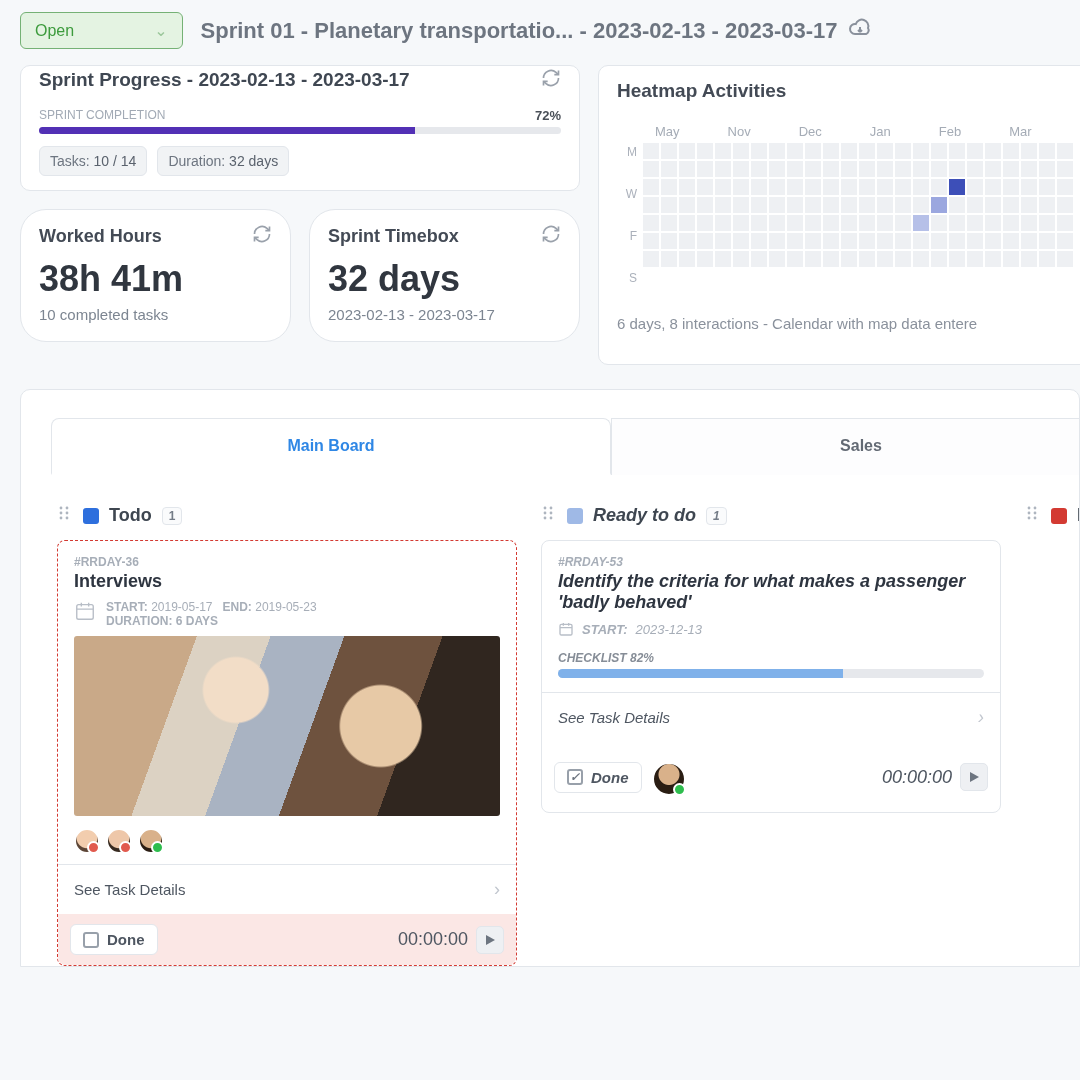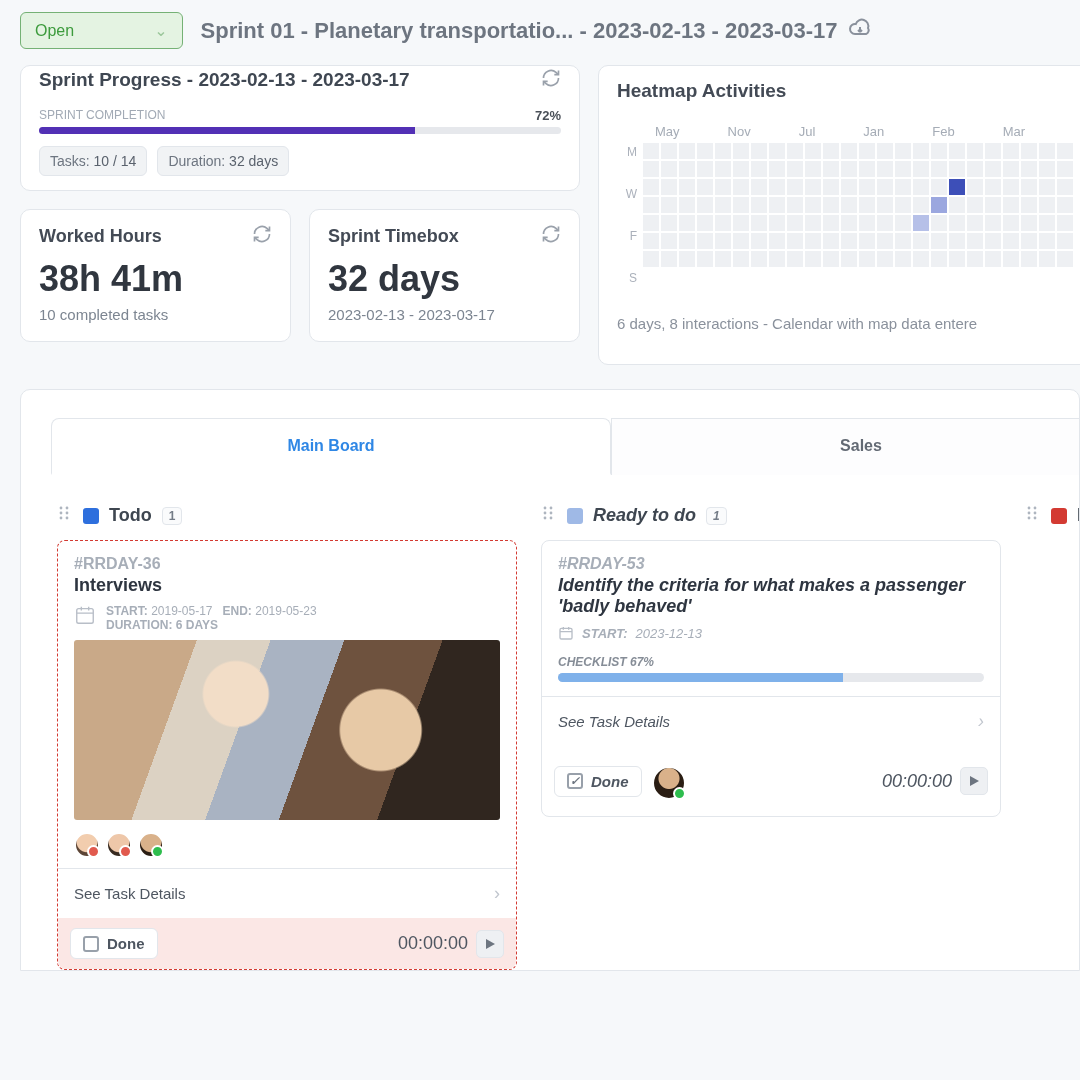--- a/index.html
+++ b/index.html
@@ -34,21 +34,21 @@
   .sp-head h3{margin:0;font-size:19px;font-weight:700;color:#3f4752;}
   .refresh svg{width:20px;height:20px;stroke:#9aa1ab;fill:none;stroke-width:2;cursor:pointer;}
   .sc-row{display:flex;justify-content:space-between;font-size:12px;color:var(--muted2);margin-top:16px;}
   .sc-row .pct{color:#4a5058;font-weight:600;font-size:13px;}
   .bar{height:7px;background:#e6e8ec;border-radius:4px;margin-top:4px;overflow:hidden;}
   .bar .fill{height:100%;background:var(--violet);}
   .chips{display:flex;gap:10px;margin-top:12px;}
   .chip{border:1px solid var(--border);background:var(--chip);border-radius:6px;padding:6px 10px;font-size:14px;color:#6d7580;}
   .chip .v{color:#5a626d;font-weight:500;}
   .row2{display:grid;grid-template-columns:1fr 1fr;gap:18px;margin-top:18px;}
-  .stat{padding:14px 18px 18px;}
+  .stat{padding:14px 18px 18px;border-radius:26px;}
   .stat .hd{display:flex;justify-content:space-between;align-items:center;}
   .stat h4{margin:0;font-size:18px;font-weight:700;color:#434a55;}
   .big{font-size:36px;font-weight:800;color:#30363f;margin:10px 0 6px;}
   .sub{font-size:15px;color:var(--muted);}
   .heat{padding:14px 18px 20px;min-height:300px;}
   .heat h3{margin:0;font-size:19px;font-weight:700;color:#434a55;}
   .heat-top{display:flex;gap:48px;font-size:13px;color:#a5acb6;margin:22px 0 4px 38px;}
   .heat-body{display:flex;gap:6px;}
   .heat-days{display:flex;flex-direction:column;gap:14px;font-size:12px;color:#abb1bb;padding-top:2px;width:20px;text-align:right;}
   .heat-grid{display:grid;grid-template-columns:repeat(24,16px);grid-template-rows:repeat(7,16px);gap:2px;}
@@ -68,21 +68,21 @@
   .col2{flex:0 0 460px;font-style:italic;}
   .col-head{display:flex;align-items:center;gap:10px;font-size:18px;font-weight:800;color:#3e4650;margin-bottom:14px;}
   .drag svg{width:16px;height:16px;fill:#aeb5bf;}
   .sqr{width:16px;height:16px;border-radius:3px;}
   .sqr.blue{background:var(--blue);}
   .sqr.bluel{background:var(--bluel);}
   .sqr.red{background:var(--red);}
   .count{border:1px solid var(--border);border-radius:4px;font-size:12px;padding:1px 6px;color:#747c87;font-weight:600;background:#fafbfc;}
   .task{border:1px solid var(--border);border-radius:8px;background:var(--card);padding:14px 16px 0;}
   .task.dashed{border:1.5px dashed var(--red);}
-  .tid{font-size:16px;color:#a7aeb8;font-weight:600;}
+  .tid{font-size:12px;color:#a7aeb8;font-weight:600;}
   .tt{font-size:18px;font-weight:800;color:#2e3540;margin:2px 0 8px;}
   .dates{display:flex;gap:10px;align-items:flex-start;font-size:12px;color:#a7aeb8;font-weight:700;}
   .dates .v{color:#a7aeb8;font-weight:500;}
   .dates svg{width:22px;height:22px;stroke:#b8bec7;fill:none;stroke-width:1.5;}
   .thumb{height:180px;margin-top:8px;border-radius:3px;background:
     linear-gradient(110deg,#c9a988 0 25%,#dcd2c3 25% 40%,#a9b3c2 40% 55%,#6e523e 55% 75%,#30261f 75% 100%);
     position:relative;overflow:hidden;}
   .thumb::after{content:"";position:absolute;inset:0;background:
     radial-gradient(circle at 38% 30%,#f2ddc7 0 32px,transparent 34px),
     radial-gradient(circle at 72% 50%,#e7c9a6 0 40px,transparent 42px);}
@@ -194,21 +194,21 @@
           <div class="sub">2023-02-13 - 2023-03-17</div>
         </div>
       </div>
     </div>
 
     <div class="card heat">
       <h3>Heatmap Activities</h3>
       <div class="heat-top" id="heat-months">
           <span>May</span>
           <span>Nov</span>
-          <span>Jul</span>
+          <span>Dec</span>
           <span>Jan</span>
           <span>Feb</span>
           <span>Mar</span>
         </div>
       <div class="heat-body">
         <div class="heat-days" id="heat-days">
             <span>M</span>
             <span></span>
             <span>W</span>
             <span></span>
@@ -476,21 +476,21 @@
           <div class="tid">#RRDAY-53</div>
           <div class="tt" style="font-size:18px">Identify the criteria for what makes a passenger 'badly behaved'</div>
           <div class="start-row">
             <svg viewBox="0 0 24 24" width="16" height="16" stroke="#b8bec7" fill="none" stroke-width="2">
                 <rect x="3" y="5" width="18" height="16" rx="2"></rect>
                 <path d="M3 10h18M8 3v4M16 3v4"></path>
               </svg>
             <span>START:</span>
             <span class="v" style="font-weight:500">2023-12-13</span>
           </div>
-          <div class="clabel">CHECKLIST 67%</div>
+          <div class="clabel">CHECKLIST 82%</div>
           <div class="bar2">
               <div class="fill" style="width:67%"></div>
             </div>
           <div class="details" style="margin-top:14px">
             <span>See Task Details</span>
             <span class="chev">›</span>
           </div>
           <div class="foot">
             <div style="display:flex;align-items:center;gap:10px">
               <div class="done">

